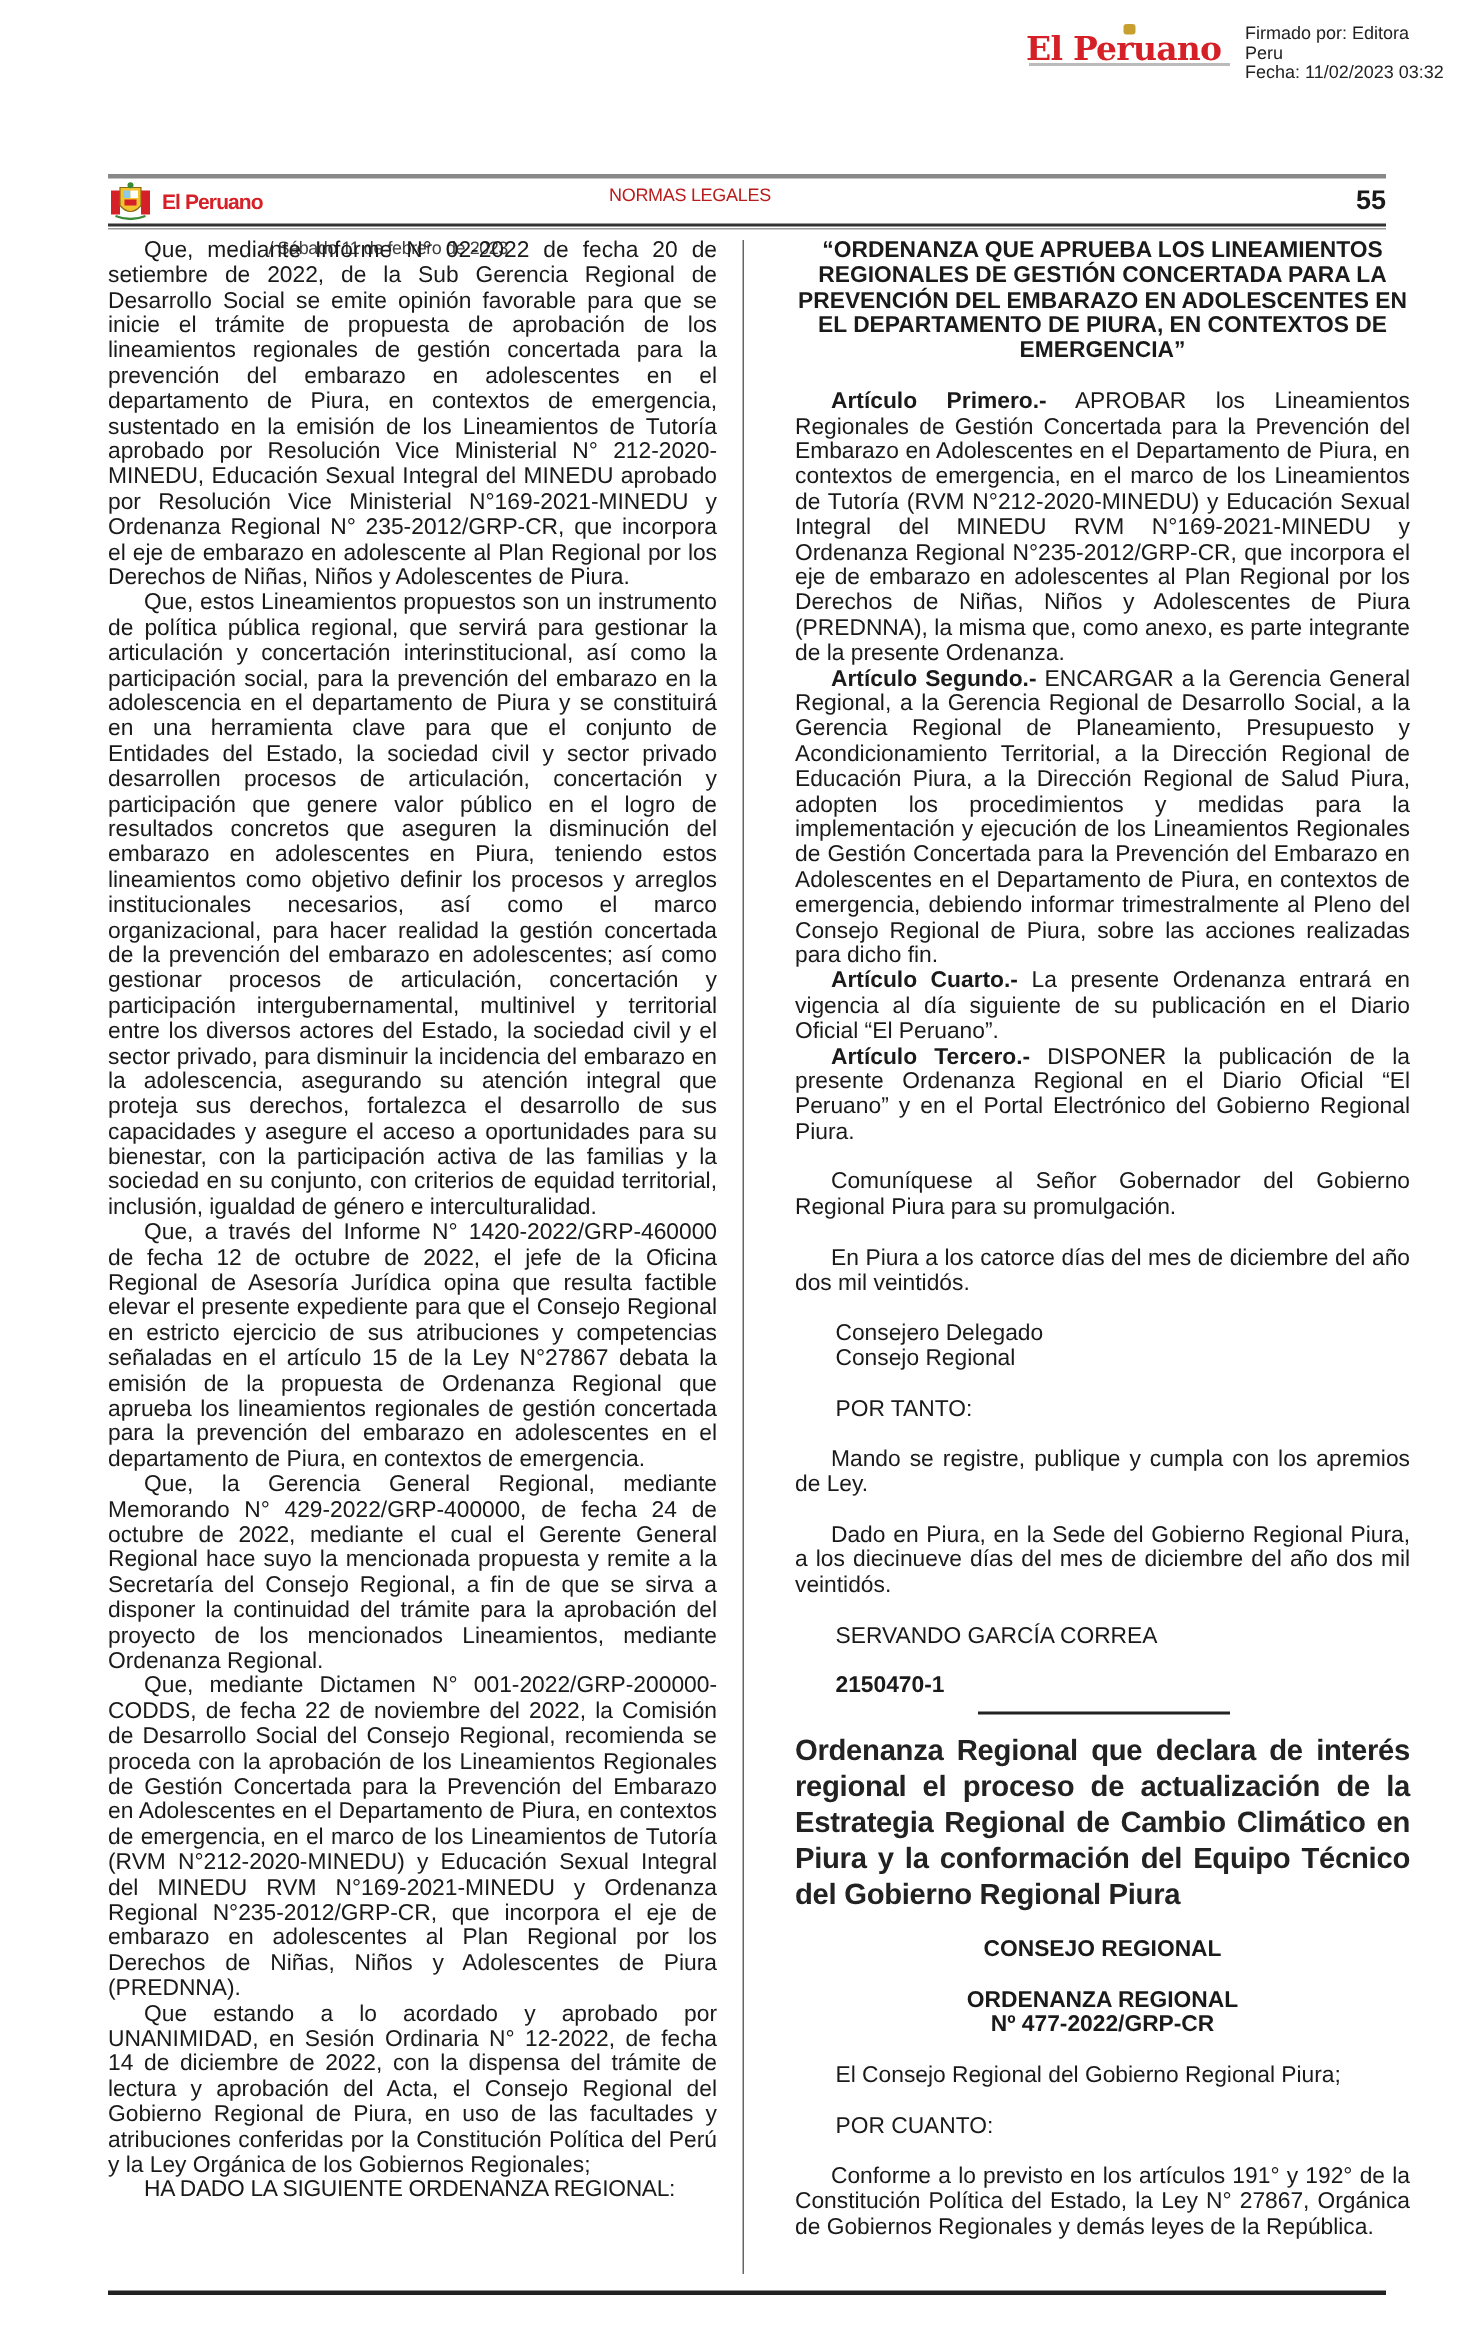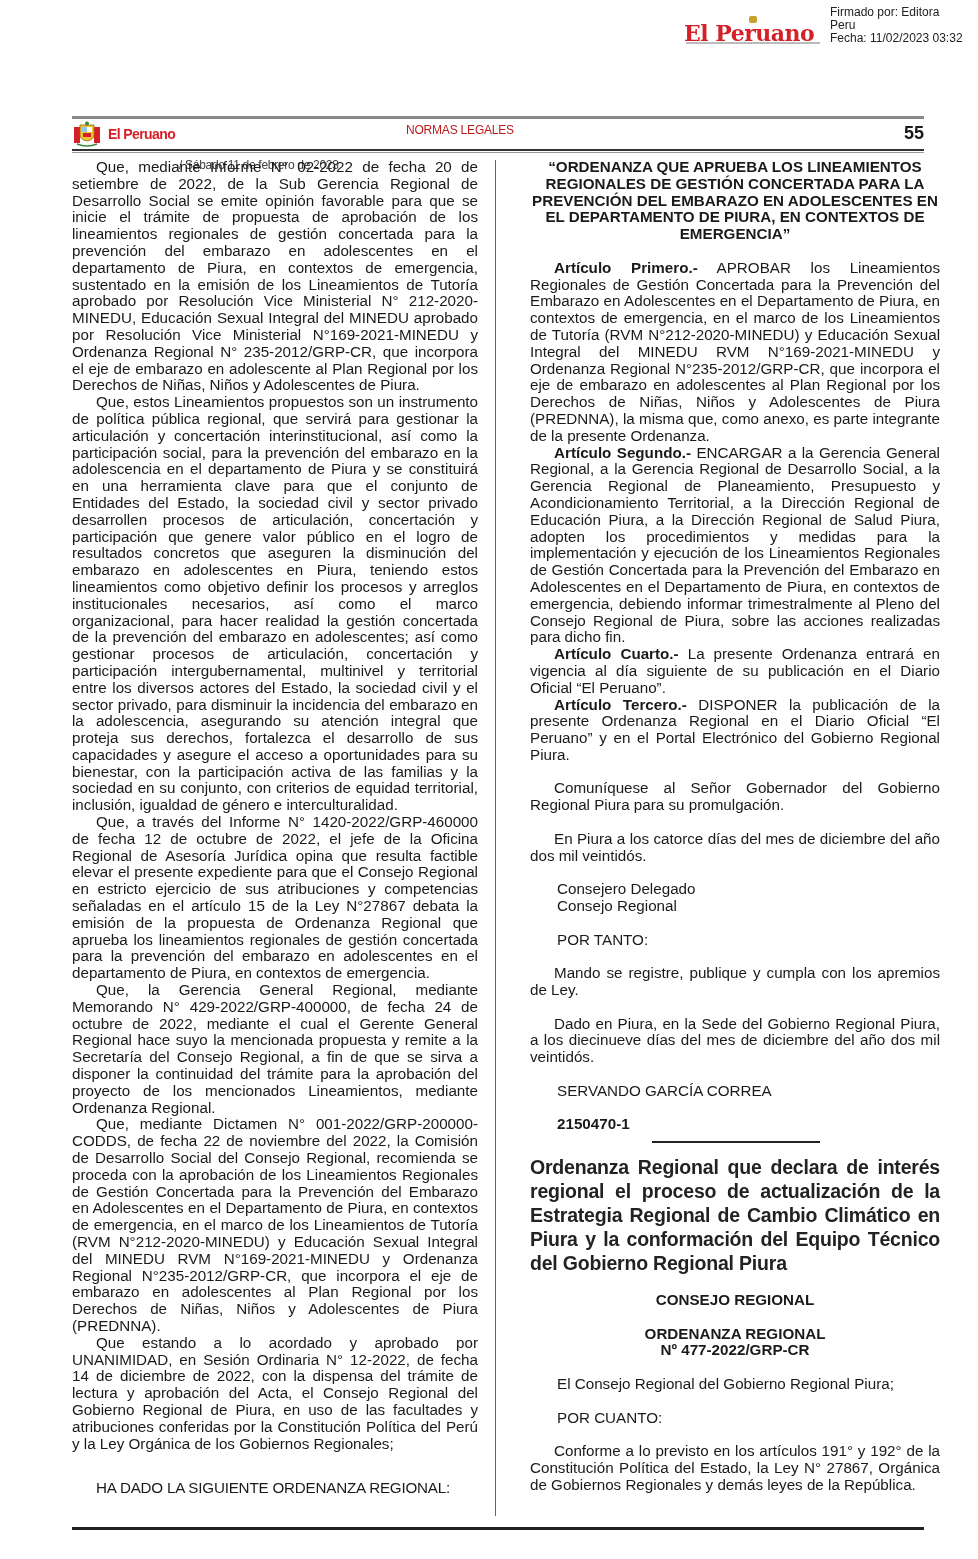--- a/index.html
+++ b/index.html
@@ -4,21 +4,21 @@
   <style>
     * { box-sizing: border-box; margin: 0; padding: 0; }
     html, body { width: 978px; height: 1559px; background: #ffffff; overflow: hidden; }
     body { position: relative; font-family: "Liberation Sans", sans-serif; color: #1a1a1a; }
 
     
     .stamp { position: absolute; left: 684px; top: 4px; width: 294px; height: 44px; }
     .stamp-logo { position: absolute; left: 0; top: 16px; font-family: "DejaVu Serif", serif; font-weight: bold; font-size: 22px; color: #d62027; letter-spacing: -0.5px; }
     .stamp-logo-sub { position: absolute; left: 2px; top: 38px; width: 134px; height: 2px; background: #bbb; }
     .stamp-crest { position: absolute; left: 65px; top: 12px; width: 8px; height: 7px; background: #c8a030; border-radius: 2px; }
-    .stamp-text { position: absolute; left: 146px; top: 2px; font-size: 12px; line-height: 13px; color: #222; }
+    .stamp-text { position: absolute; left: 146px; top: 12px; font-size: 12px; line-height: 13px; color: #222; }
 
     
     .header { position: absolute; left: 72px; top: 116px; width: 852px; height: 38px; }
     .header-top-rule { position: absolute; left: 0; top: 0; width: 852px; height: 3px; background: #888; }
     .header-bottom-rule { position: absolute; left: 0; top: 33px; width: 852px; height: 2px; background: #333; }
     .header-bottom-rule2 { position: absolute; left: 0; top: 36px; width: 852px; height: 1px; background: #999; }
     .crest { position: absolute; left: 2px; top: 5px; width: 26px; height: 26px; }
     .brand { position: absolute; left: 36px; top: 10px; font-size: 14px; font-weight: bold; color: #d62027; letter-spacing: -0.6px; }
     .dateline { position: absolute; left: 107px; top: 18px; font-size: 12px; color: #404040; letter-spacing: -0.3px; margin-top: 24px; }
     .section-title { position: absolute; left: 334px; top: 7px; font-size: 12px; font-weight: normal; color: #b91c1c; letter-spacing: -0.2px; }
@@ -27,21 +27,21 @@
     
     .col { position: absolute; top: 159px; font-size: 15.2px; line-height: 16.8px; color: #1a1a1a; }
     .col-left { left: 72px; width: 406px; }
     .col-right { left: 512px; width: 410px; margin-left: 18px; }
     .col-divider { position: absolute; left: 495px; top: 160px; width: 1px; height: 1356px; background: #666; }
     .p { text-align: justify; text-indent: 24px; }
     .gap { height: 16.8px; }
     .b { font-weight: bold; }
     .center-bold { text-align: center; font-weight: bold; }
     .indent { padding-left: 27px; }
-    .ha-dado { padding-left: 24px; margin-top: 28px; letter-spacing: -0.2px; }
+    .ha-dado { padding-left: 24px; margin-top: 0; letter-spacing: -0.2px; }
 
     .ord-title { text-align: center; font-weight: bold; font-size: 15.2px; line-height: 16.8px; }
     .short-rule { width: 168px; height: 2px; background: #222; margin: 8px auto 12px 122px; }
     .head2 { font-weight: bold; font-size: 19.5px; line-height: 24px; color: #222; letter-spacing: -0.2px; text-align: justify; }
 
     .bottom-rule { position: absolute; left: 72px; top: 1527px; width: 852px; height: 3px; background: #222; }
   </style>
 </head>
 <body>
 

